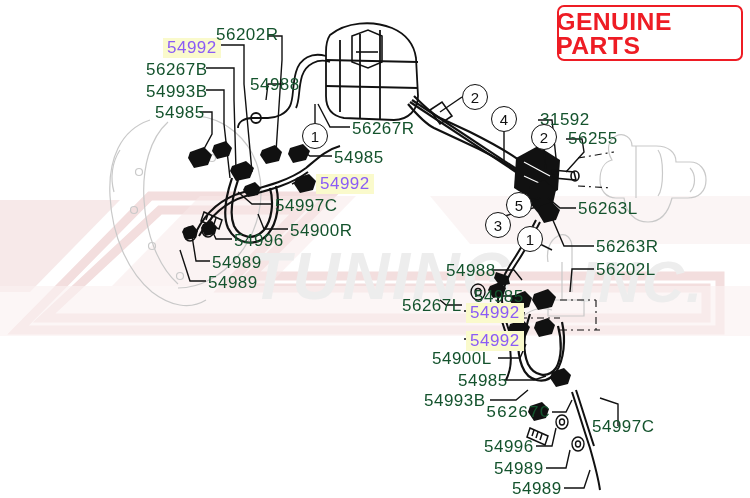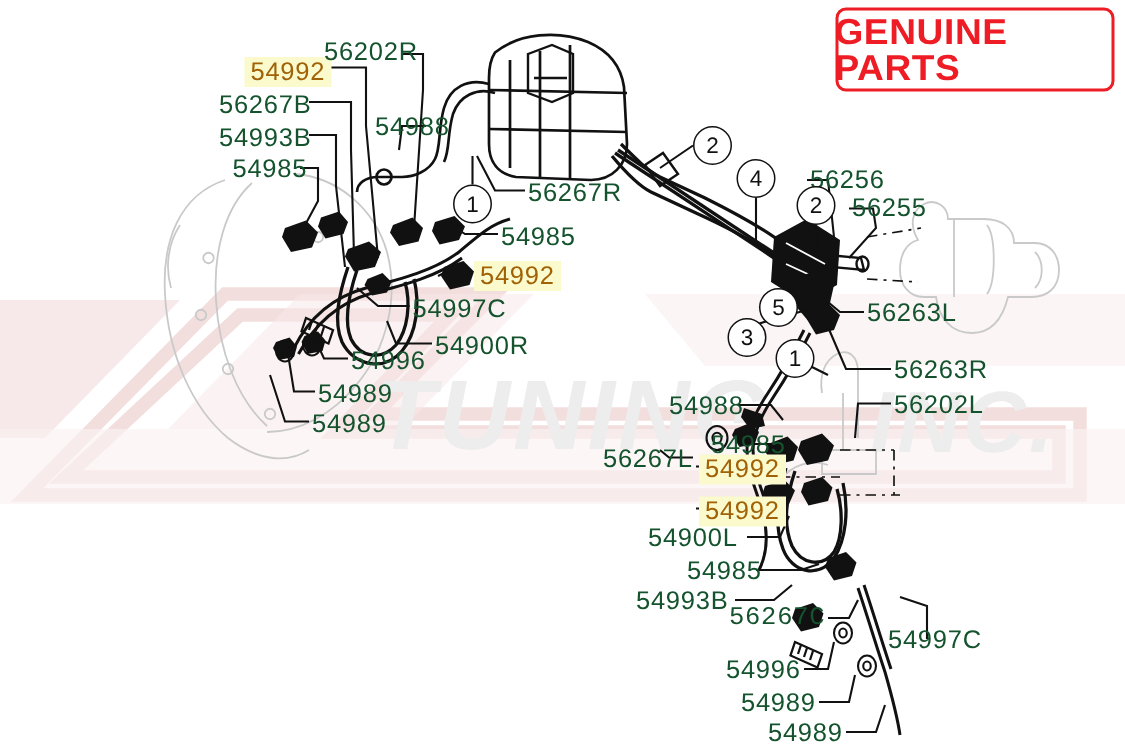--- a/index.html
+++ b/index.html
@@ -36,21 +36,21 @@
     font-family:"Liberation Sans", sans-serif;
     font-size:17px;
     color:#14532d;
     white-space:nowrap;
     letter-spacing:0.5px;
     line-height:1;
   }
   .lbl.hl{
     background:#fafacc;
     padding:1px 4px 2px 4px;
-    color:#a16207;
+    color:#8b5cf6;
   }
   
   .callout{
     position:absolute;
     width:26px;height:26px;
     border:1.6px solid #111;
     border-radius:50%;
     background:#ffffff;
     font-family:"Liberation Sans", sans-serif;
     font-size:15px;
@@ -358,21 +358,21 @@
       <div class="lbl" style="left: 146px; top: 83px;">54993B</div>
       <div class="lbl" style="left: 155px; top: 104px;">54985</div>
       <div class="lbl" style="left: 352px; top: 120px;">56267R</div>
       <div class="lbl" style="left: 334px; top: 149px;">54985</div>
       <div class="lbl hl" style="left: 316px; top: 174px;">54992</div>
       <div class="lbl" style="left: 275px; top: 197px;">54997C</div>
       <div class="lbl" style="left: 290px; top: 222px;">54900R</div>
       <div class="lbl" style="left: 234px; top: 232px;">54996</div>
       <div class="lbl" style="left: 212px; top: 254px;">54989</div>
       <div class="lbl" style="left: 208px; top: 274px;">54989</div>
-      <div class="lbl" style="left: 540px; top: 111px;">56256</div>
+      <div class="lbl" style="left: 540px; top: 111px;">31592</div>
       <div class="lbl" style="left: 568px; top: 130px;">56255</div>
       <div class="lbl" style="left: 578px; top: 200px;">56263L</div>
       <div class="lbl" style="left: 596px; top: 238px;">56263R</div>
       <div class="lbl" style="left: 596px; top: 261px;">56202L</div>
       <div class="lbl" style="left: 446px; top: 262px;">54988</div>
       <div class="lbl" style="left: 474px; top: 288px;">54985</div>
       <div class="lbl" style="left: 402px; top: 297px;">56267L</div>
       <div class="lbl hl" style="left: 466px; top: 303px;">54992</div>
       <div class="lbl hl" style="left: 466px; top: 331px;">54992</div>
       <div class="lbl" style="left: 432px; top: 350px;">54900L</div>

